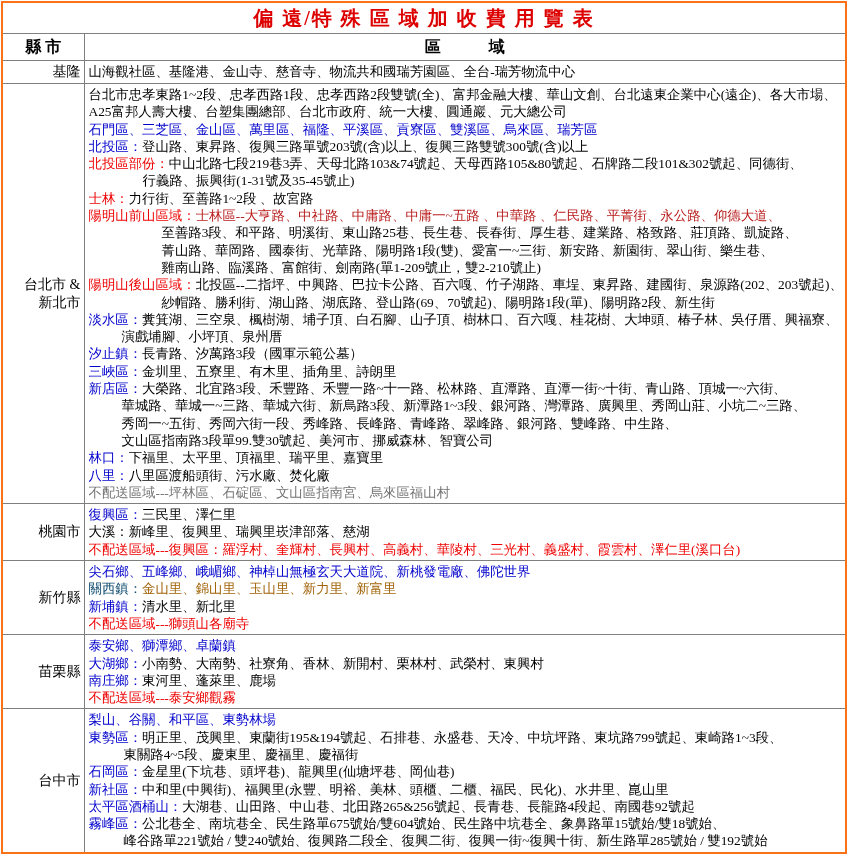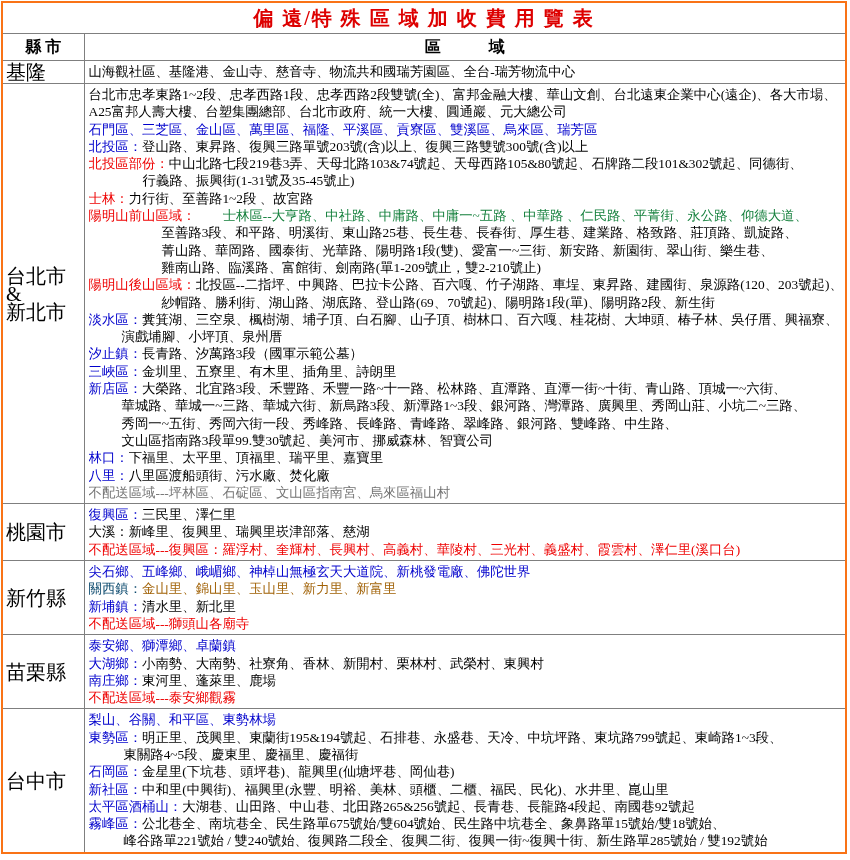--- a/index.html
+++ b/index.html
@@ -29,22 +29,22 @@
   }
   td.hdr-county,td.hdr-region{
     height:22px;
     text-align:center;
     font-size:16px;
     font-weight:bold;
     color:#000;
   }
   col.c-county{width:82px;}
   td.county{
-    text-align:left;
-    font-size:20px;
+    text-align:right;
+    font-size:14px;
     color:#000;
     line-height:18px;
     margin-left:32px;
   }
   td.region{
     vertical-align:middle;
     padding:2px 4px;
     font-size:13.4px;
   }
   .line{
@@ -85,25 +85,25 @@
           <div>新北市</div>
         </td>
         <td class="region">
           <div class="line"><span style="color: rgb(0, 0, 0);">台北市忠孝東路1~2段、忠孝西路1段、忠孝西路2段雙號(全)、富邦金融大樓、華山文創、台北遠東企業中心(遠企)、各大市場、</span></div>
           <div class="line"><span style="color: rgb(0, 0, 0);">A25富邦人壽大樓、台塑集團總部、台北市政府、統一大樓、圓通巖、元大總公司</span></div>
           <div class="line"><span style="color: rgb(0, 0, 204);">石門區、三芝區、金山區、萬里區、福隆、平溪區、貢寮區、雙溪區、烏來區、瑞芳區</span></div>
           <div class="line"><span style="color: rgb(0, 0, 204);">北投區：</span><span style="color: rgb(0, 0, 0);">登山路、東昇路、復興三路單號203號(含)以上、復興三路雙號300號(含)以上</span></div>
           <div class="line"><span style="color: rgb(238, 0, 0);">北投區部份：</span><span style="color: rgb(0, 0, 0);">中山北路七段219巷3弄、天母北路103&amp;74號起、天母西路105&amp;80號起、石牌路二段101&amp;302號起、同德街、</span></div>
           <div class="line" style="padding-left: 54px;"><span style="color: rgb(0, 0, 0);">行義路、振興街(1-31號及35-45號止)</span></div>
           <div class="line"><span style="color: rgb(238, 0, 0);">士林：</span><span style="color: rgb(0, 0, 0);">力行街、至善路1~2段 、故宮路</span></div>
-          <div class="line"><span style="color: rgb(238, 0, 0); text-align: center;">陽明山前山區域：</span><span style="color: #15803d; margin-left: 27px;">士林區--大亨路、中社路、中庸路、中庸一~五路 、中華路 、仁民路、平菁街、永公路、仰德大道、</span></div>
+          <div class="line"><span style="color: rgb(238, 0, 0); text-align: center;">陽明山前山區域：</span><span style="color: #b91c1c;">士林區--大亨路、中社路、中庸路、中庸一~五路 、中華路 、仁民路、平菁街、永公路、仰德大道、</span></div>
           <div class="line" style="padding-left: 73px;"><span style="color: rgb(0, 0, 0);">至善路3段、和平路、明溪街、東山路25巷、長生巷、長春街、厚生巷、建業路、格致路、莊頂路、凱旋路、</span></div>
           <div class="line" style="padding-left: 73px;"><span style="color: rgb(0, 0, 0);">菁山路、華岡路、國泰街、光華路、陽明路1段(雙)、愛富一~三街、新安路、新園街、翠山街、樂生巷、</span></div>
           <div class="line" style="padding-left: 73px; font-family: Liberation Serif, serif;"><span style="color: rgb(0, 0, 0);">雞南山路、臨溪路、富館街、劍南路(單1-209號止，雙2-210號止)</span></div>
-          <div class="line"><span style="color: rgb(238, 0, 0);">陽明山後山區域：</span><span style="color: rgb(0, 0, 0);">北投區--二指坪、中興路、巴拉卡公路、百六嘎、竹子湖路、車埕、東昇路、建國街、泉源路(120、203號起)、</span></div>
+          <div class="line"><span style="color: rgb(238, 0, 0);">陽明山後山區域：</span><span style="color: rgb(0, 0, 0);">北投區--二指坪、中興路、巴拉卡公路、百六嘎、竹子湖路、車埕、東昇路、建國街、泉源路(202、203號起)、</span></div>
           <div class="line" style="padding-left: 73px;"><span style="color: rgb(0, 0, 0);">紗帽路、勝利街、湖山路、湖底路、登山路(69、70號起)、陽明路1段(單)、陽明路2段、新生街</span></div>
           <div class="line"><span style="color: rgb(0, 0, 204);">淡水區：</span><span style="color: rgb(0, 0, 0);">糞箕湖、三空泉、楓樹湖、埔子頂、白石腳、山子頂、樹林口、百六嘎、桂花樹、大坤頭、椿子林、吳仔厝、興福寮、</span></div>
           <div class="line" style="padding-left: 33px;"><span style="color: rgb(0, 0, 0);">演戲埔腳、小坪頂、泉州厝</span></div>
           <div class="line"><span style="color: rgb(0, 0, 204);">汐止鎮：</span><span style="color: rgb(0, 0, 0);">長青路、汐萬路3段（國軍示範公墓）</span></div>
           <div class="line"><span style="color: rgb(0, 0, 204);">三峽區：</span><span style="color: rgb(0, 0, 0);">金圳里、五寮里、有木里、插角里、詩朗里</span></div>
           <div class="line"><span style="color: rgb(0, 0, 204);">新店區：</span><span style="color: rgb(0, 0, 0);">大榮路、北宜路3段、禾豐路、禾豐一路~十一路、松林路、直潭路、直潭一街~十街、青山路、頂城一~六街、</span></div>
           <div class="line" style="padding-left: 33px;"><span style="color: rgb(0, 0, 0);">華城路、華城一~三路、華城六街、新烏路3段、新潭路1~3段、銀河路、灣潭路、廣興里、秀岡山莊、小坑二~三路、</span></div>
           <div class="line" style="padding-left: 33px;"><span style="color: rgb(0, 0, 0);">秀岡一~五街、秀岡六街一段、秀峰路、長峰路、青峰路、翠峰路、銀河路、雙峰路、中生路、</span></div>
           <div class="line" style="padding-left: 33px;"><span style="color: rgb(0, 0, 0);">文山區指南路3段單99.雙30號起、美河市、挪威森林、智寶公司</span></div>
           <div class="line"><span style="color: rgb(0, 0, 204);">林口：</span><span style="color: rgb(0, 0, 0);">下福里、太平里、頂福里、瑞平里、嘉寶里</span></div>

